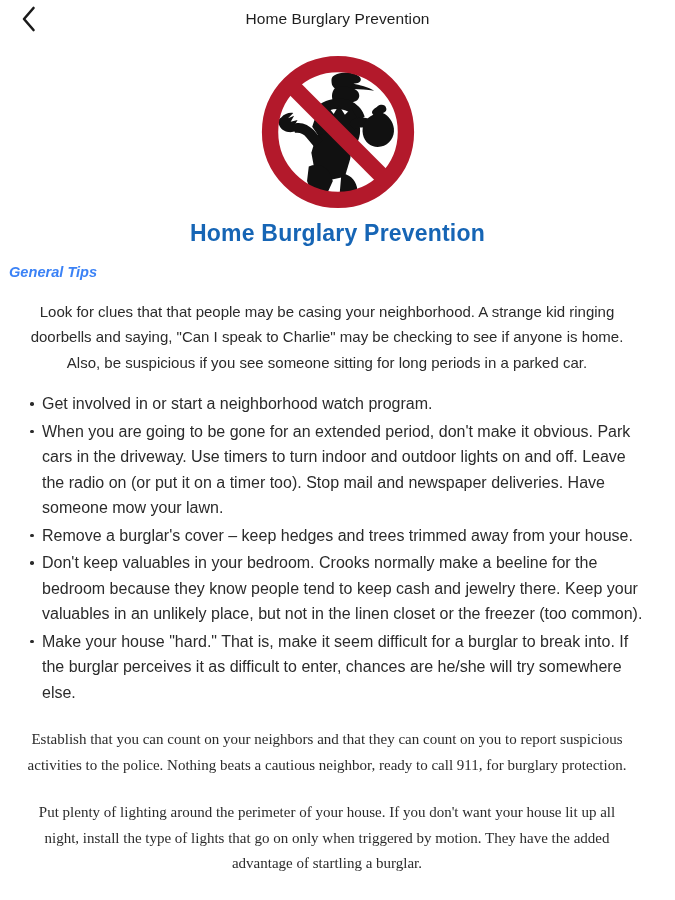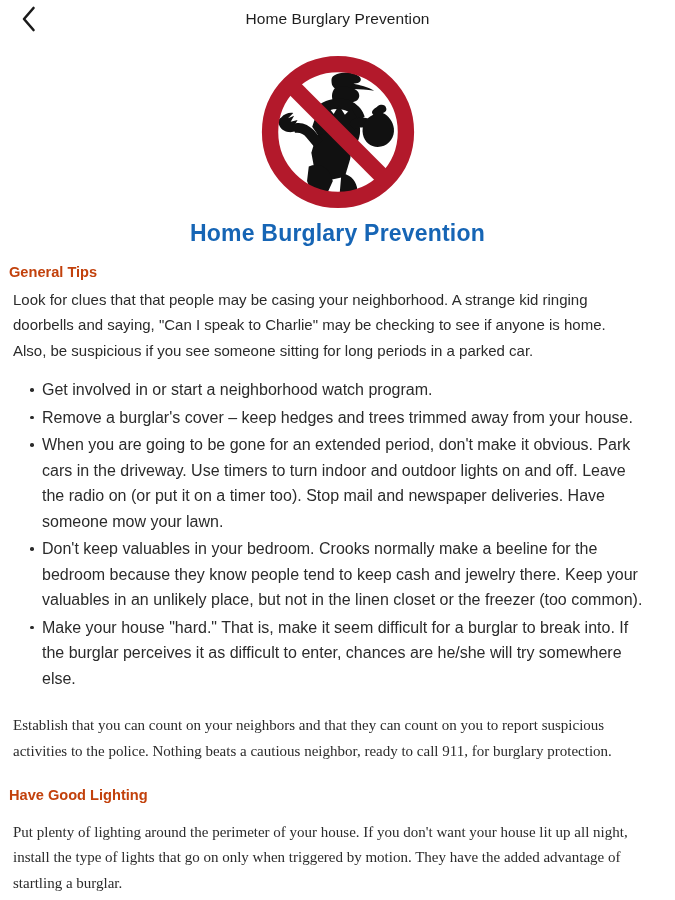--- a/index.html
+++ b/index.html
@@ -78,29 +78,31 @@
   }
 
   
   .article {
     padding: 0 30px 0 9px;
     box-sizing: border-box;
   }
   .section-heading {
     font-size: 14.6px;
     font-weight: bold;
-    color: #c2410c;
+    color: #3b82f6;
     margin: 0 0 2px 0;
     line-height: 1.35;
+    font-style: italic;
   }
   .body-text {
     font-size: 15px;
     line-height: 25.5px;
     color: #2b2b2b;
-    margin: 4px;
+    margin: 16px;
+    text-align: center;
   }
   .tip-list {
     list-style: none;
     margin: 14px 0 0 0;
     padding: 0;
   }
   .tip-list li {
     position: relative;
     padding-left: 33px;
     font-size: 16px;
@@ -203,39 +205,38 @@
     <h2 class="section-heading">General Tips</h2>
     <p class="body-text">Look for clues that that people may be casing your neighborhood. A strange kid ringing doorbells and saying, "Can I speak to Charlie" may be checking to see if anyone is home. Also, be suspicious if you see someone sitting for long periods in a parked car.</p>
 
     <ul class="tip-list">
       <li>
         <span class="bullet-dot"></span>
         <span>Get involved in or start a neighborhood watch program.</span>
       </li>
       <li>
         <span class="bullet-dot"></span>
+        <span>When you are going to be gone for an extended period, don't make it obvious. Park cars in the driveway. Use timers to turn indoor and outdoor lights on and off. Leave the radio on (or put it on a timer too). Stop mail and newspaper deliveries. Have someone mow your lawn.</span>
+      </li>
+      <li>
+        <span class="bullet-dot"></span>
         <span>Remove a burglar's cover – keep hedges and trees trimmed away from your house.</span>
-      </li>
-      <li>
-        <span class="bullet-dot"></span>
-        <span>When you are going to be gone for an extended period, don't make it obvious. Park cars in the driveway. Use timers to turn indoor and outdoor lights on and off. Leave the radio on (or put it on a timer too). Stop mail and newspaper deliveries. Have someone mow your lawn.</span>
       </li>
       <li>
         <span class="bullet-dot"></span>
         <span>Don't keep valuables in your bedroom. Crooks normally make a beeline for the bedroom because they know people tend to keep cash and jewelry there. Keep your valuables in an unlikely place, but not in the linen closet or the freezer (too common).</span>
       </li>
       <li>
         <span class="bullet-dot"></span>
         <span>Make your house "hard." That is, make it seem difficult for a burglar to break into. If the burglar perceives it as difficult to enter, chances are he/she will try somewhere else.</span>
       </li>
     </ul>
   </section>
 
   <section class="section-block">
     <p class="body-text">Establish that you can count on your neighbors and that they can count on you to report suspicious activities to the police. Nothing beats a cautious neighbor, ready to call 911, for burglary protection.</p>
   </section>
 
   <section class="section-block">
-    <h2 class="section-heading">Have Good Lighting</h2>
     <p class="body-text">Put plenty of lighting around the perimeter of your house. If you don't want your house lit up all night, install the type of lights that go on only when triggered by motion. They have the added advantage of startling a burglar.</p>
   </section>
 
 </div>
 
 </body></html>

